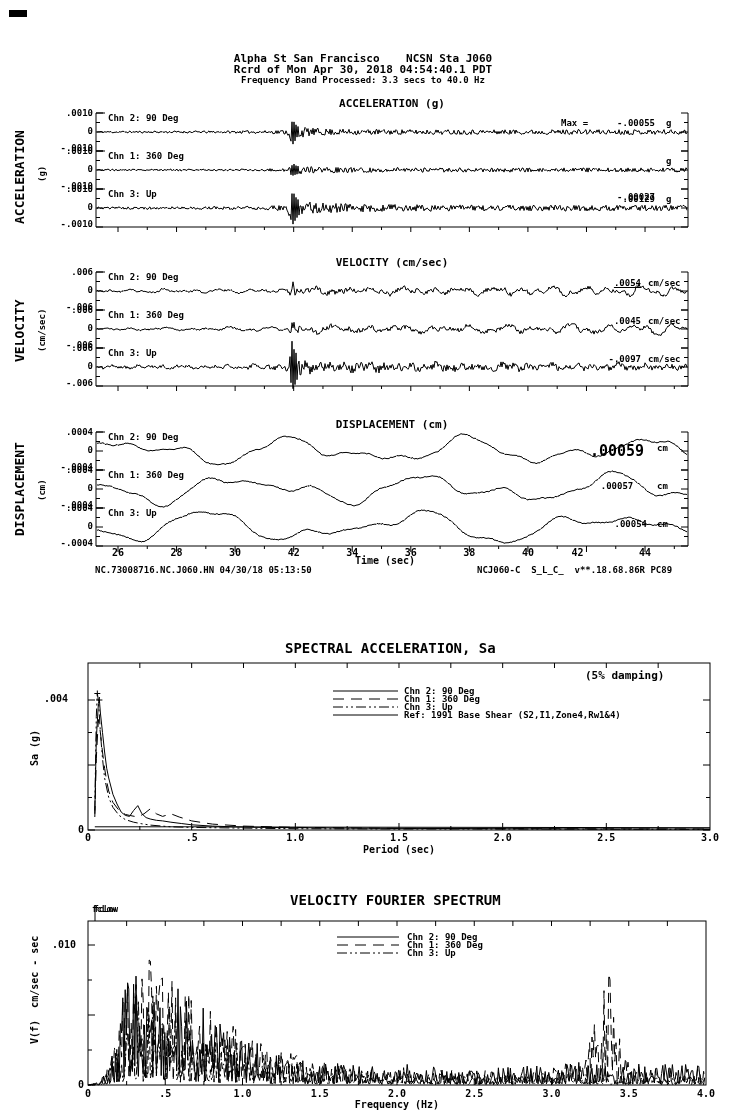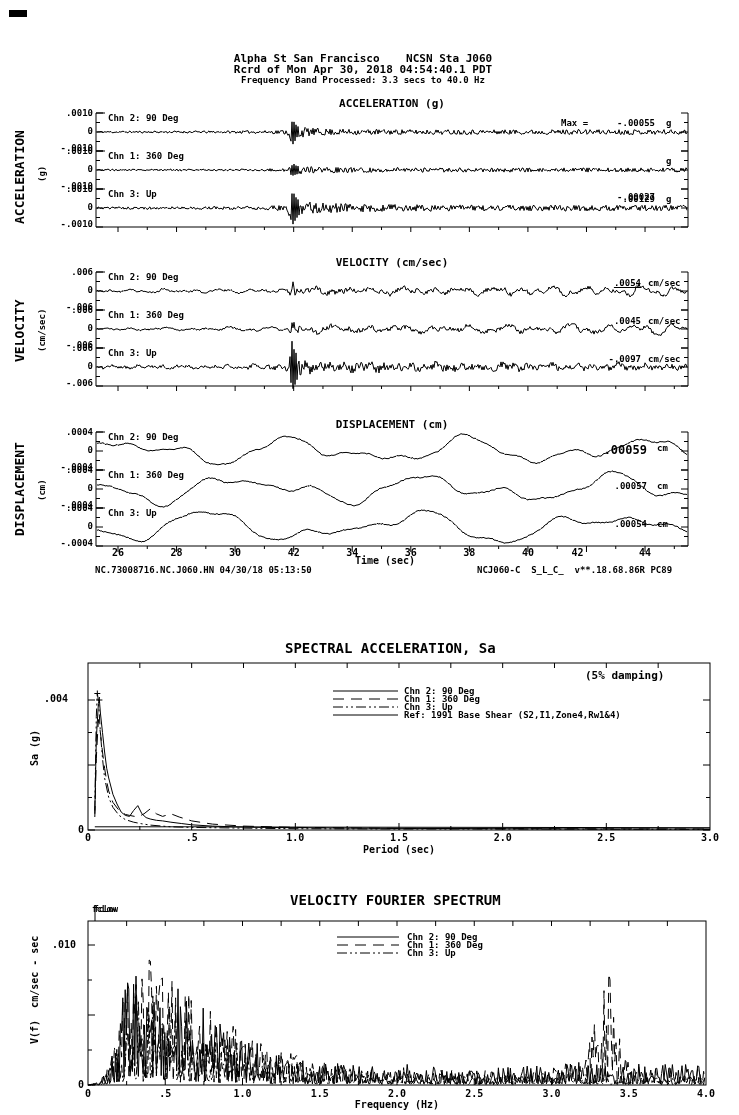--- a/index.html
+++ b/index.html
@@ -360,27 +360,27 @@
     <div class="t" style="font-size: 9px; left: 47px; width: 46px; text-align: right; top: 344px;">.006</div>
     <div class="t" style="font-size: 9px; left: 47px; width: 46px; text-align: right; top: 362px;">0</div>
     <div class="t" style="font-size: 9px; left: 47px; width: 46px; text-align: right; top: 379px;">-.006</div>
     <div class="t" style="font-size: 9px; left: 108px; top: 349px;">Chn 3: Up</div>
     <div class="t" style="font-size: 9px; left: 581px; width: 60px; text-align: right; top: 355px;">-.0097</div>
     <div class="t" style="font-size: 9px; left: 648px; top: 355px;">cm/sec</div>
     <div class="t" style="font-size: 9px; left: 47px; width: 46px; text-align: right; top: 428px;">.0004</div>
     <div class="t" style="font-size: 9px; left: 47px; width: 46px; text-align: right; top: 446px;">0</div>
     <div class="t" style="font-size: 9px; left: 47px; width: 46px; text-align: right; top: 463px;">-.0004</div>
     <div class="t" style="font-size: 9px; left: 108px; top: 433px;">Chn 2: 90 Deg</div>
-    <div class="t" style="font-size: 12px; left: 587px; width: 60px; text-align: right; top: 444px;">.00059</div>
+    <div class="t" style="font-size: 15px; left: 587px; width: 60px; text-align: center; top: 444px;">.00059</div>
     <div class="t" style="font-size: 9px; left: 657px; top: 444px;">cm</div>
     <div class="t" style="font-size: 9px; left: 47px; width: 46px; text-align: right; top: 466px;">.0004</div>
     <div class="t" style="font-size: 9px; left: 47px; width: 46px; text-align: right; top: 484px;">0</div>
     <div class="t" style="font-size: 9px; left: 47px; width: 46px; text-align: right; top: 501px;">-.0004</div>
     <div class="t" style="font-size: 9px; left: 108px; top: 471px;">Chn 1: 360 Deg</div>
-    <div class="t" style="font-size: 9px; left: 587px; width: 60px; text-align: right; top: 482px;">.00057</div>
+    <div class="t" style="font-size: 9px; left: 587px; width: 60px; text-align: center; top: 482px;">.00057</div>
     <div class="t" style="font-size: 9px; left: 657px; top: 482px;">cm</div>
     <div class="t" style="font-size: 9px; left: 47px; width: 46px; text-align: right; top: 504px;">.0004</div>
     <div class="t" style="font-size: 9px; left: 47px; width: 46px; text-align: right; top: 522px;">0</div>
     <div class="t" style="font-size: 9px; left: 47px; width: 46px; text-align: right; top: 539px;">-.0004</div>
     <div class="t" style="font-size: 9px; left: 108px; top: 509px;">Chn 3: Up</div>
     <div class="t" style="font-size: 9px; left: 587px; width: 60px; text-align: right; top: 520px;">.00054</div>
     <div class="t" style="font-size: 9px; left: 657px; top: 520px;">cm</div>
     <div class="t" style="font-size: 10px; left: 103px; width: 30px; text-align: center; top: 548px;">26</div>
     <div class="t" style="font-size: 10px; left: 161.56px; width: 30px; text-align: center; top: 548px;">28</div>
     <div class="t" style="font-size: 10px; left: 220.12px; width: 30px; text-align: center; top: 548px;">30</div>

